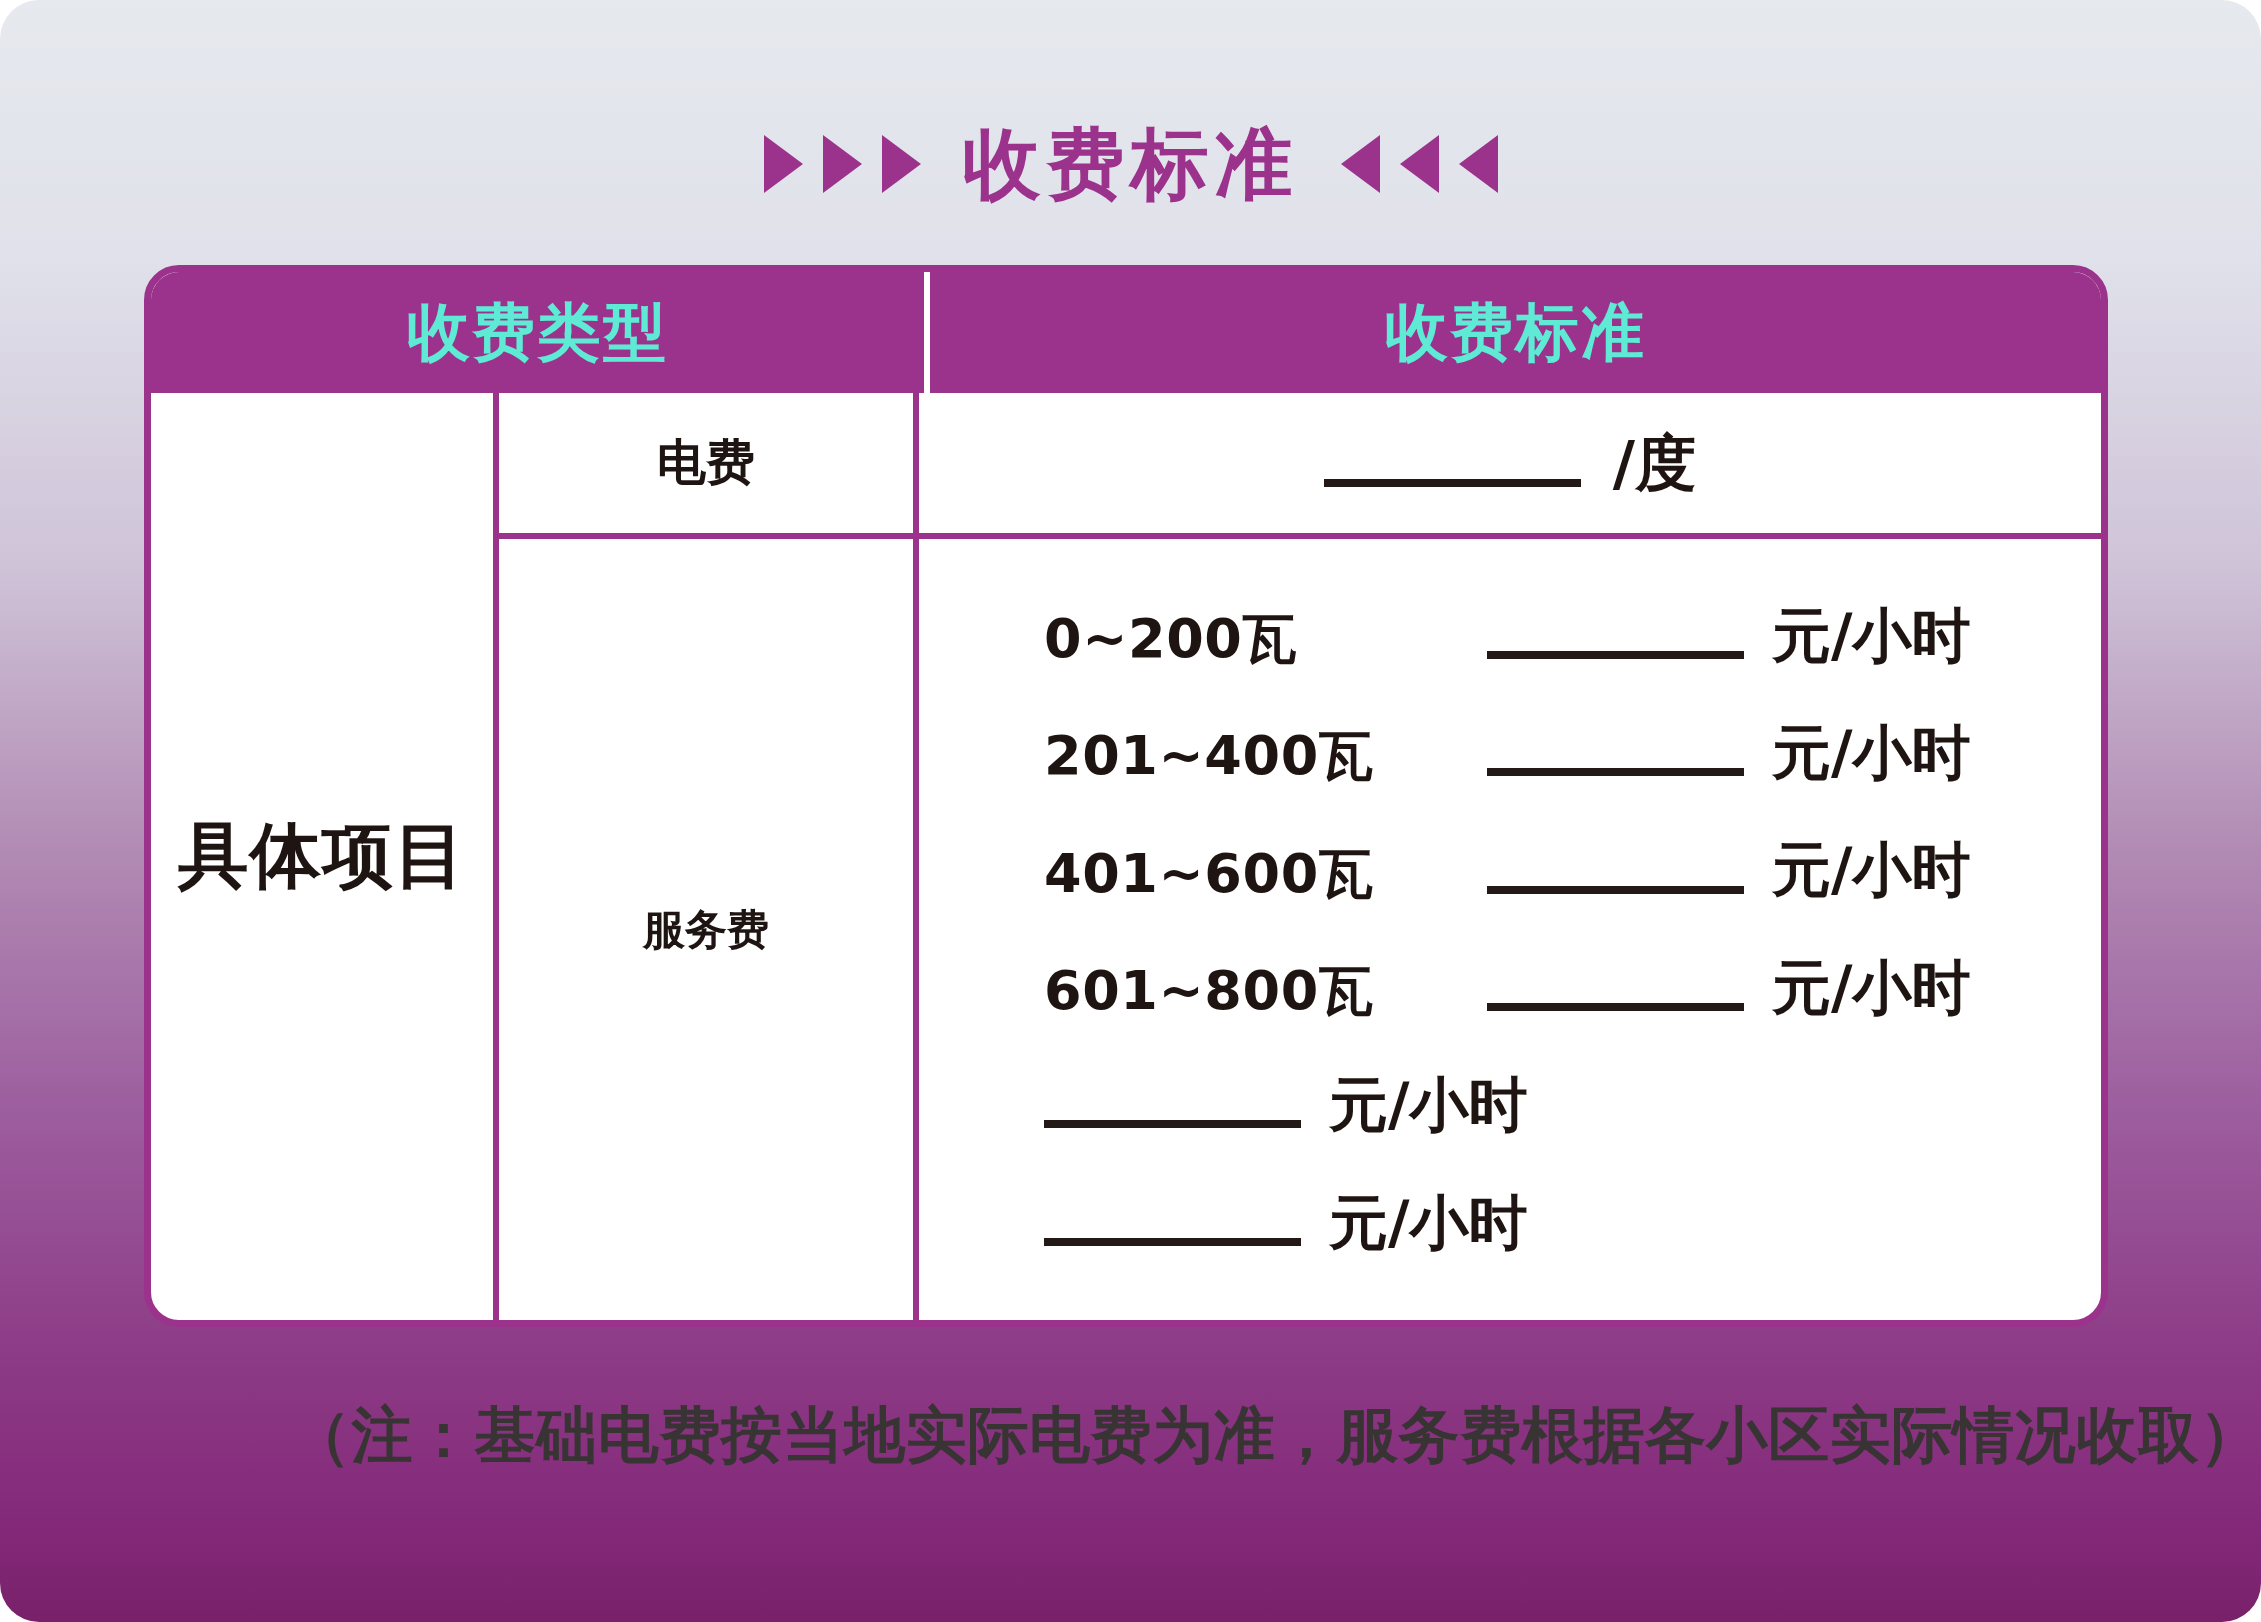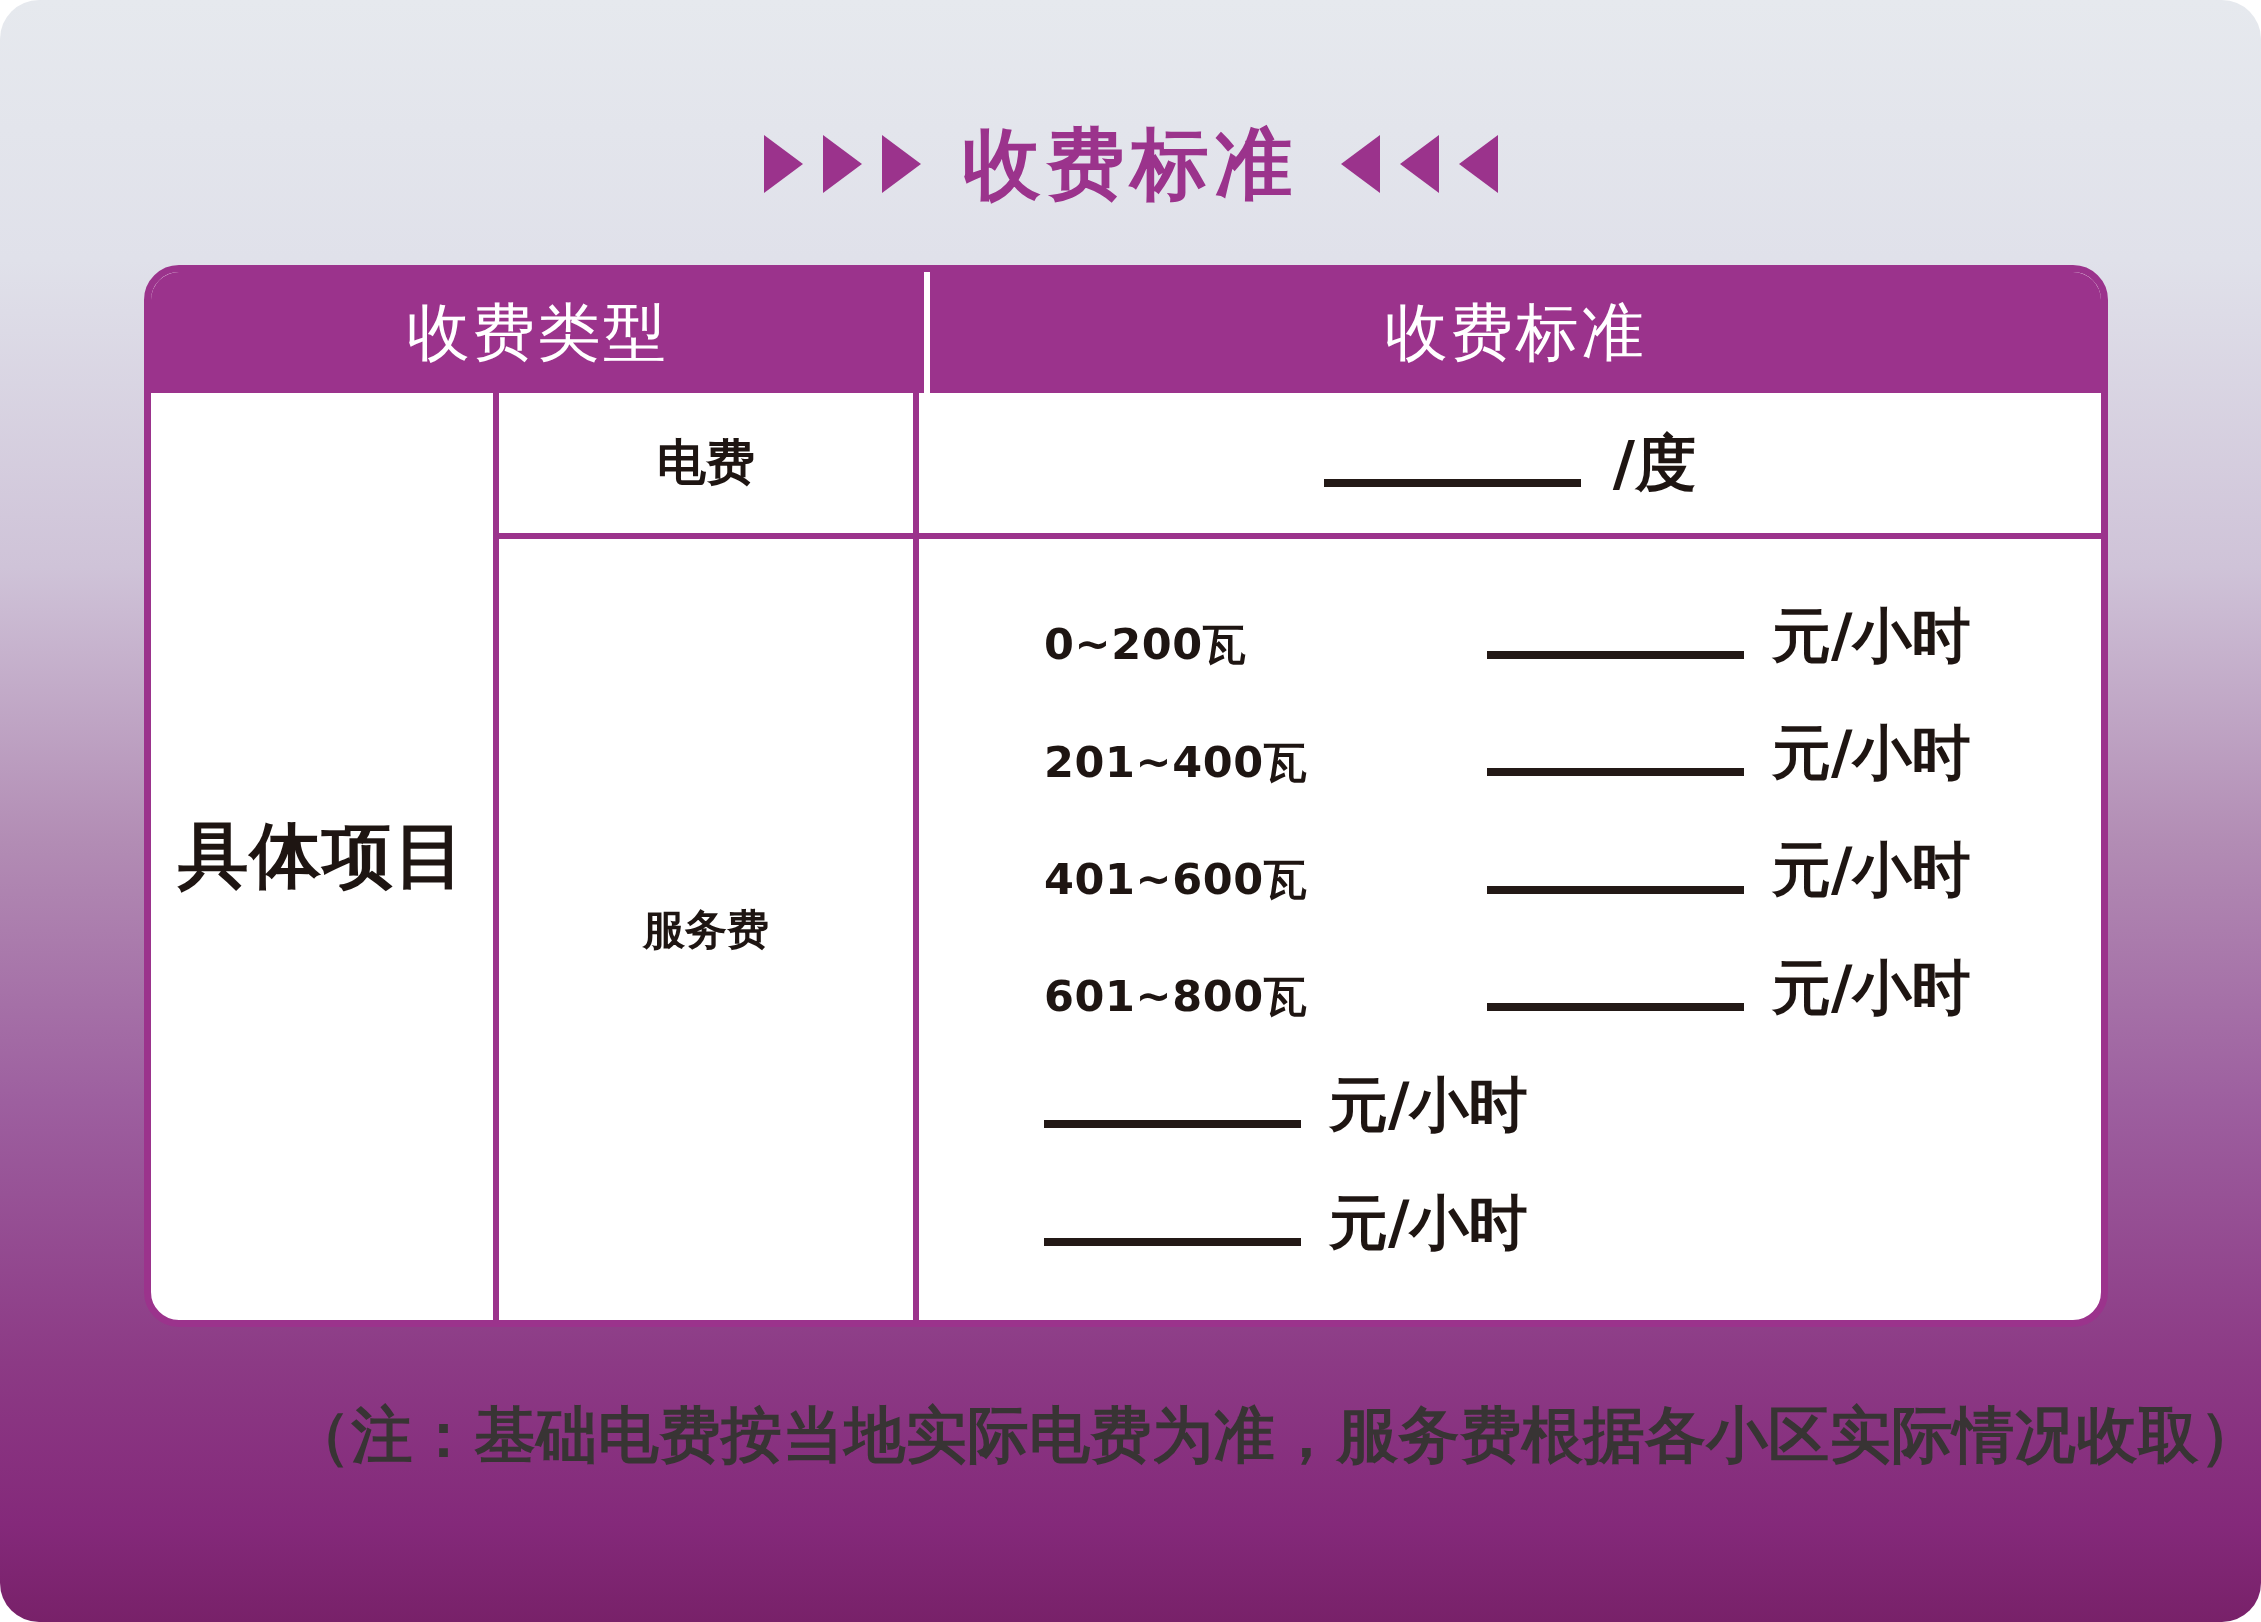--- a/index.html
+++ b/index.html
@@ -83,23 +83,23 @@
     height: 121px;
     flex: 0 0 auto;
     background: #9b338c;
     display: flex;
     align-items: stretch;
   }
   .th {
     display: flex;
     align-items: center;
     justify-content: center;
-    color: #ffffff;
+    color: #5eead4;
     font-size: 63px;
-    font-weight: 400;
+    font-weight: 700;
     letter-spacing: 2.4px;
   }
   .th-type { width: 773px; }
   .th-divider { width: 6px; background: #ffffff; flex: 0 0 auto; }
   .th-standard { flex: 1; }
 
   .tbody {
     flex: 1;
     display: grid;
     grid-template-columns: 348px 420px 1fr;
@@ -169,21 +169,21 @@
   }
   .tier-row {
     display: flex;
     align-items: flex-end;
     padding-left: 125px;
     font-weight: 800;
     color: #1e1512;
   }
   .tier-range {
     width: 443px;
-    font-size: 43px;
+    font-size: 54px;
     line-height: 1.1;
     letter-spacing: 0.6px;
   }
   .tier-unit {
     margin-left: 28px;
     font-size: 59px;
     line-height: 1.1;
   }
 
   

